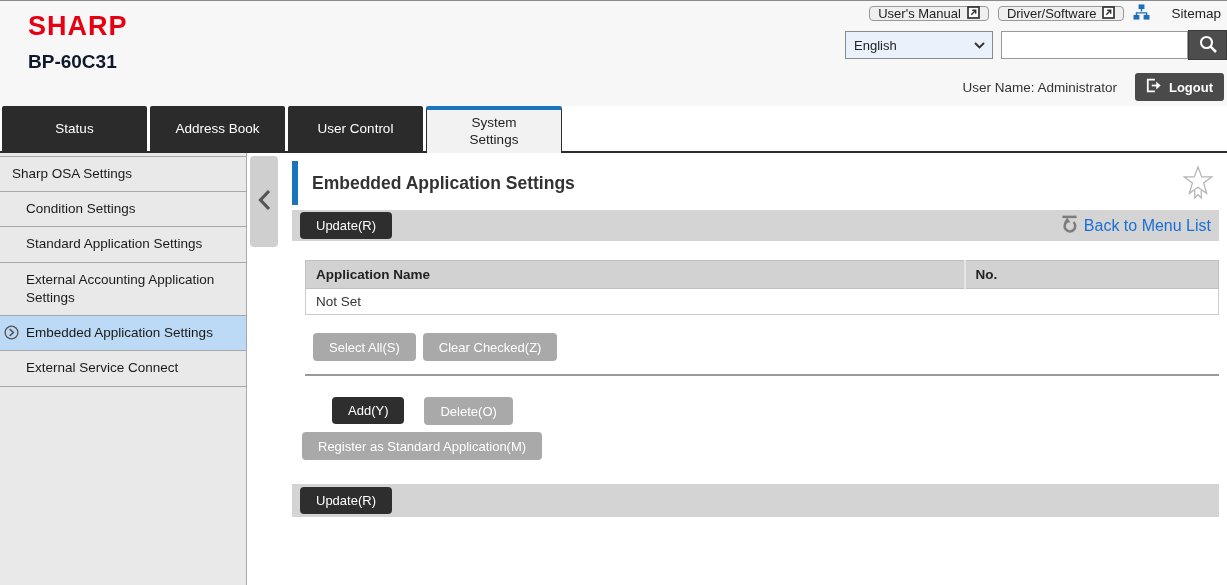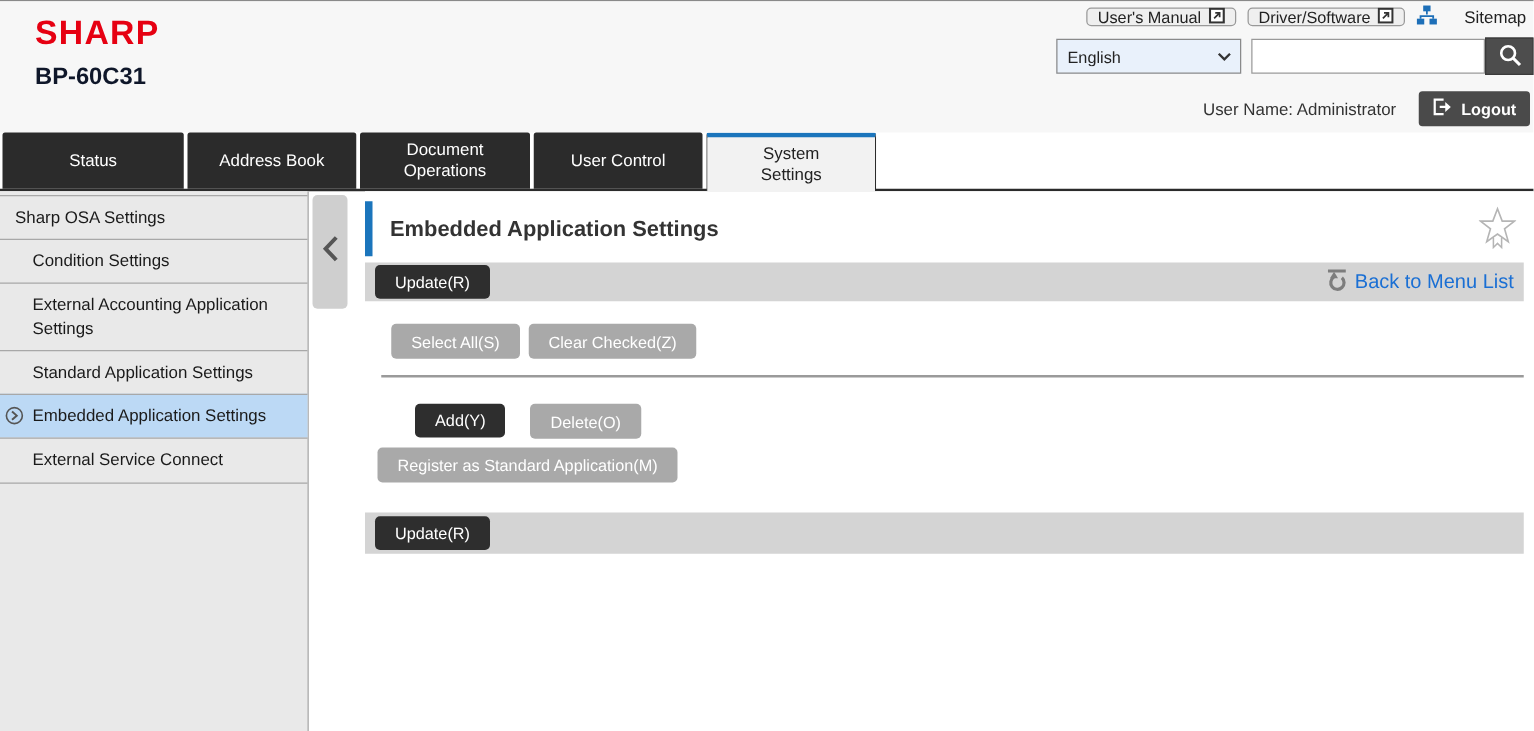--- a/index.html
+++ b/index.html
@@ -147,36 +147,33 @@
     </div>
   </div>
 
   <div class="tabs">
     <div class="tab" style="width:145px">
         <span>Status</span>
       </div>
     <div class="tab" style="width:135px">
         <span>Address Book</span>
       </div>
-    <div class="tab two-line" style="width:136px">
-        <span>Document Operations</span>
-      </div>
     <div class="tab" style="width:135px">
         <span>User Control</span>
       </div>
     <div class="tab two-line active" style="width:136px">
         <span>System Settings</span>
       </div>
   </div>
 
   <div class="sidebar">
     <div class="side-item lvl0"><span>Sharp OSA Settings</span></div>
     <div class="side-item"><span>Condition Settings</span></div>
+    <div class="side-item"><span>Standard Application Settings</span></div>
     <div class="side-item"><span>External Accounting Application Settings</span></div>
-    <div class="side-item"><span>Standard Application Settings</span></div>
     <div class="side-item selected">
       <span class="sel-icon">
         <svg width="15" height="15" viewBox="0 0 16 16">
             <circle cx="8" cy="8" r="6.8" stroke="#555" stroke-width="1.4" fill="none"></circle>
             <path d="M6 4.5 L10 8 L6 11.5" stroke="#555" stroke-width="1.7" fill="none"></path>
           </svg>
       </span>
       <span>Embedded Application Settings</span>
     </div>
     <div class="side-item"><span>External Service Connect</span></div>
@@ -209,20 +206,33 @@
           <svg width="19" height="19" viewBox="0 0 20 20">
               <line x1="2.5" y1="3" x2="17.5" y2="3" stroke="#7d7d7d" stroke-width="2.6"></line>
               <path d="M7.5 8 A5.6 5.6 0 1 0 14.2 8.6" fill="none" stroke="#7d7d7d" stroke-width="2.7"></path>
               <path d="M4.2 9 L11 9 L7.6 3.6 Z" fill="#7d7d7d"></path>
             </svg>
         </span>
         <span>Back to Menu List</span>
       </a>
     </div>
 
+    <table class="apps">
+      <thead>
+        <tr>
+          <th>Application Name</th>
+          <th class="col-no">No.</th>
+        </tr>
+      </thead>
+      <tbody>
+        <tr>
+          <td colspan="2">Not Set</td>
+        </tr>
+      </tbody>
+    </table>
 
     <div class="sel-row">
       <button class="btn disabled">Select All(S)</button>
       <button class="btn disabled">Clear Checked(Z)</button>
     </div>
 
     <div class="divider"></div>
 
     <div class="add-row">
       <button class="btn dark">Add(Y)</button>

